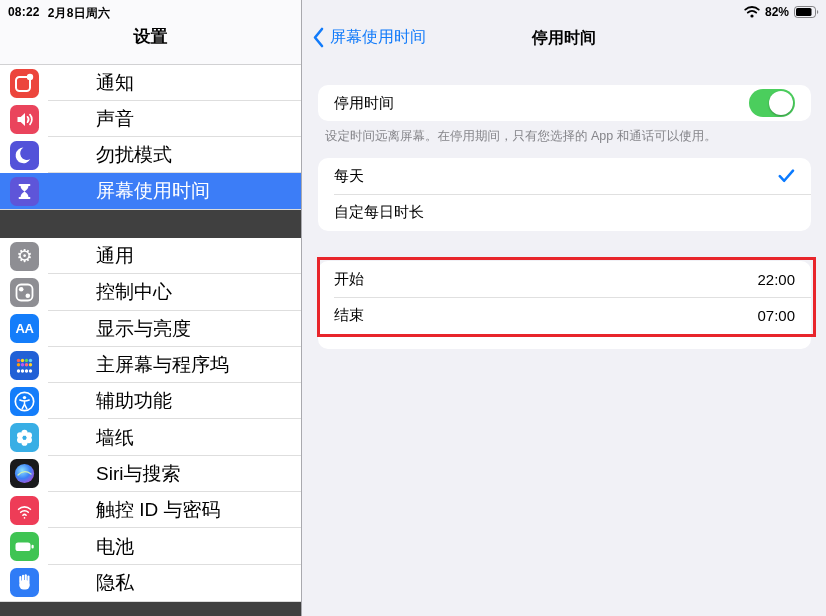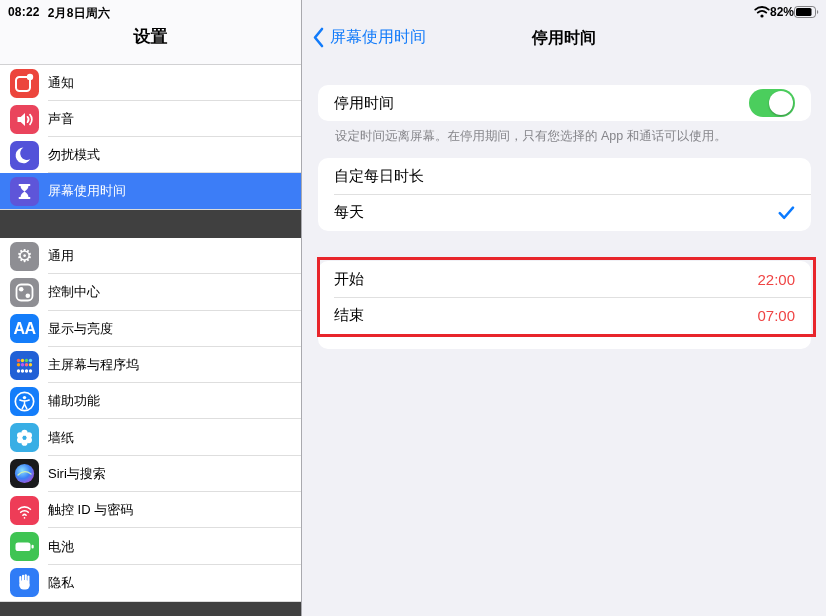--- a/index.html
+++ b/index.html
@@ -24,52 +24,52 @@
   .side-row:not(:last-child)::after { content: ""; position: absolute; left: 48px; right: 0; bottom: 0;
      height: 1px; background: rgba(0,0,0,0.13); }
   .side-row.selected { color: #fff; }
   .side-row.selected::after { display: none; }
   .side-gap { height: 28px; }
   .app-icon { width: 29px; height: 29px; border-radius: 6.5px; margin-right: 9px;
               flex: 0 0 29px; display: flex; align-items: center; justify-content: center;
               color: #fff; overflow: hidden; }
   .app-icon svg { display: block; }
   .gear-glyph { font-size: 18px; line-height: 1; color: #fff; font-family: "DejaVu Sans", sans-serif; }
-  .aa-glyph { font-size: 16px; font-weight: 700; letter-spacing: -0.5px; color: #fff; }
-  .side-label { font-size: 13px; white-space: nowrap; }
+  .aa-glyph { font-size: 13px; font-weight: 700; letter-spacing: -0.5px; color: #fff; }
+  .side-label { font-size: 19px; white-space: nowrap; margin-left: 48px; }
 
   
   .detail { flex: 1; position: relative; background: #F1F1F6; }
   .back-btn { position: absolute; left: 10px; top: 27px; display: flex; align-items: center;
               gap: 6px; font-size: 16px; cursor: pointer; }
   .detail-title { position: absolute; left: 0; right: 0; top: 28px; text-align: center;
                   font-size: 16px; font-weight: 700; }
   .card { position: absolute; left: 16px; right: 15px; background: #fff; border-radius: 10px; }
   .card-row { display: flex; align-items: center; justify-content: space-between;
               padding: 0 16px; position: relative; font-size: 15px; height: 36px; }
   .rows-2 .card-row { height: 36.5px; }
   .card-row:not(:last-child)::after { content: ""; position: absolute; left: 16px; right: 0; bottom: 0;
      height: 1px; background: rgba(0,0,0,0.12); }
   #card-toggle { top: 85px; height: 36px; }
   #card-toggle .card-row { height: 36px; }
   #card-schedule { top: 158px; height: 73px; }
   #card-times { top: 261px; height: 88px; }
   .footnote { position: absolute; font-size: 12.5px; color: #85858A; line-height: 1.42; }
-  #fn1 { top: 128px; left: 33px; right: 20px; }
+  #fn1 { top: 128px; left: 23px; right: 20px; }
   #fn2 { top: 345px; left: 33px; right: 16px; }
-  .value { color: #ef4444; }
+  .value { color: #000000; }
   .toggle { width: 46px; height: 28px; border-radius: 14px; position: relative; flex: 0 0 46px; }
   .toggle .knob { position: absolute; top: 2px; right: 2px; width: 24px; height: 24px;
                   border-radius: 50%; background: #fff; box-shadow: 0 1px 2px rgba(0,0,0,0.3); }
   .annotation-box { position: absolute; left: 15px; top: 257px; width: 499px; height: 80px;
                     border: 3px solid #E8252B; pointer-events: none; }
 
   
   .status-right { position: absolute; top: 5px; right: 7px; display: flex; align-items: center;
-                  font-size: 12px; font-weight: 700; z-index: 5; }
+                  gap: 5px; font-size: 12px; font-weight: 700; z-index: 5; }
 </style>
 </head>
 <body>
 
 <div class="screen">
 
   <div class="sidebar">
     <div class="sb-header">
       <div class="status-left">
         <span>08:22</span>
@@ -268,27 +268,27 @@
         <span class="toggle" style="background: rgb(75, 206, 93);">
             <span class="knob"></span>
           </span>
       </div>
     </div>
 
     <div class="footnote" id="fn1">设定时间远离屏幕。在停用期间，只有您选择的 App 和通话可以使用。</div>
 
     <div class="card rows-2" id="card-schedule">
       <div class="card-row">
-        <span>自定每日时长</span>
-      </div>
-      <div class="card-row">
         <span>每天</span>
         <svg width="17" height="14" viewBox="0 0 17 14">
             <path d="M1.8 7.2l4.4 4.6L15 1.6" fill="none" stroke-width="2.5" stroke-linecap="round" stroke-linejoin="round" stroke="#0A7AFF"></path>
           </svg>
+      </div>
+      <div class="card-row">
+        <span>自定每日时长</span>
       </div>
     </div>
 
     <div class="card rows-2" id="card-times">
       <div class="card-row">
         <span>开始</span>
         <span class="value">22:00</span>
       </div>
       <div class="card-row">
         <span>结束</span>

